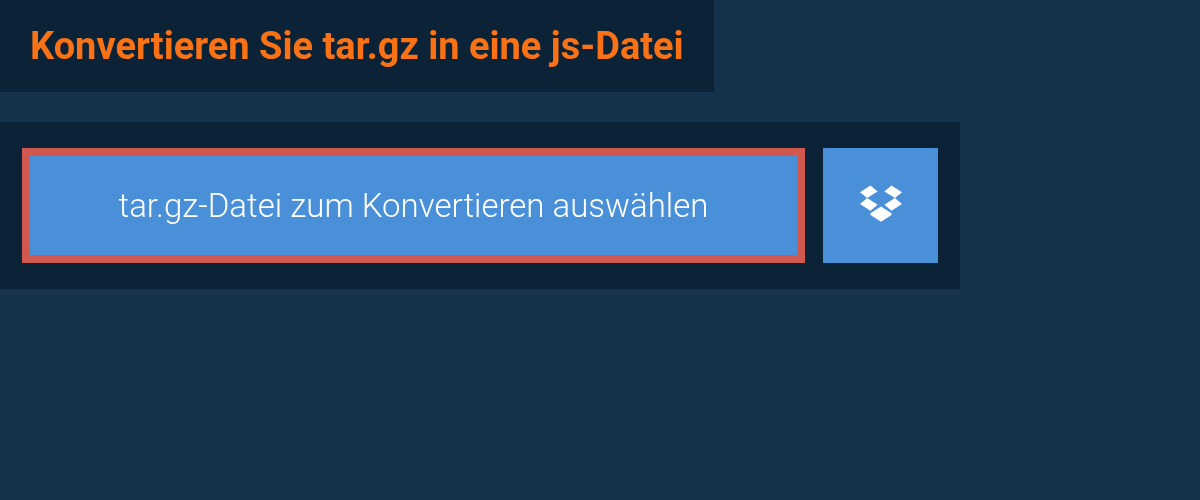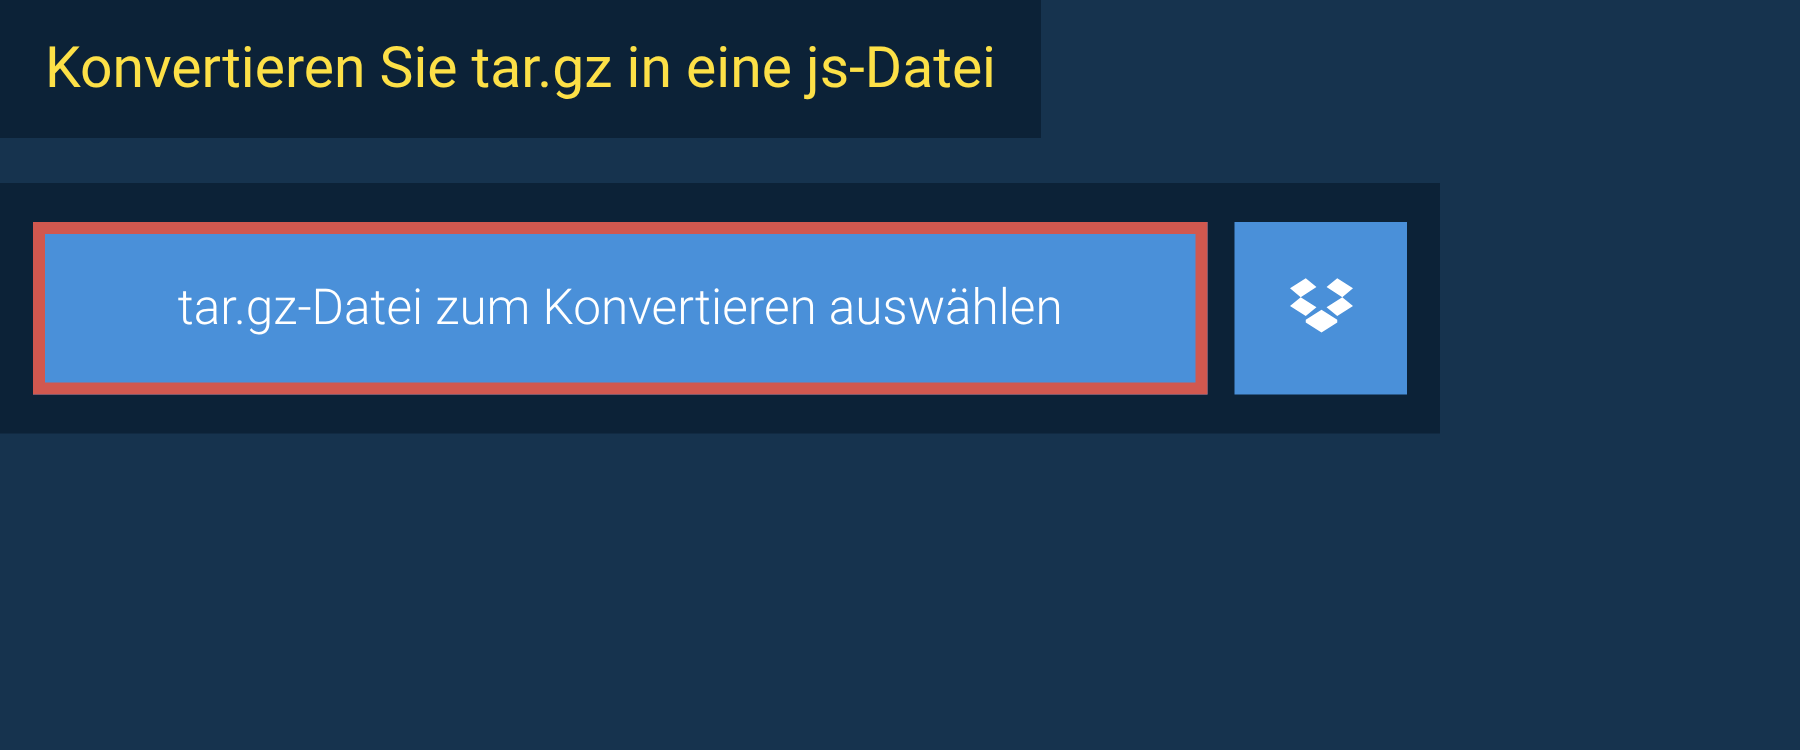--- a/index.html
+++ b/index.html
@@ -9,23 +9,23 @@
     }
     body {
       background: #16334e;
       font-family: -apple-system, BlinkMacSystemFont, "Segoe UI", Roboto, sans-serif;
       width: 1200px;
       height: 500px;
       overflow: hidden;
     }
     .header {
       background: #0c2237;
-      color: #fde047;
+      color: #f97316;
       font-size: 38px;
-      font-weight: 400;
+      font-weight: 700;
       padding: 24px 30px;
       display: inline-block;
     }
     .upload-section {
       background: #0c2237;
       padding: 26px 22px;
       margin: 30px 12px 0 0;
       width: 960px;
       display: flex;
       gap: 18px;

